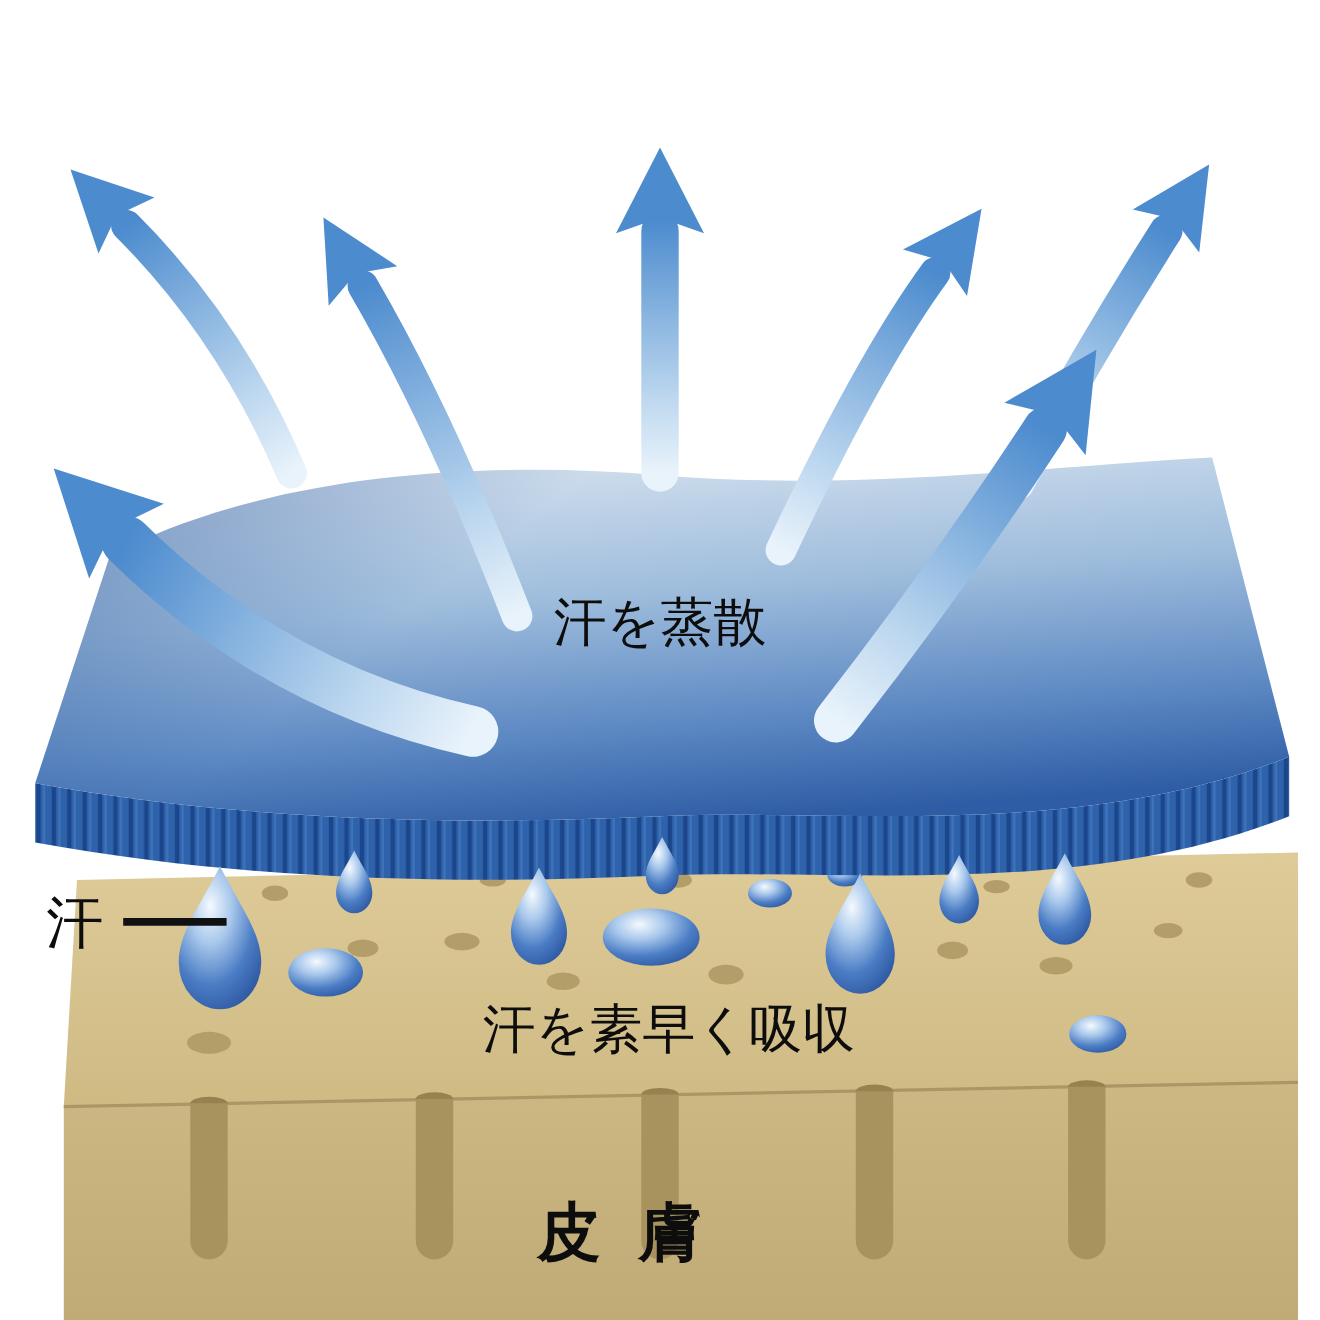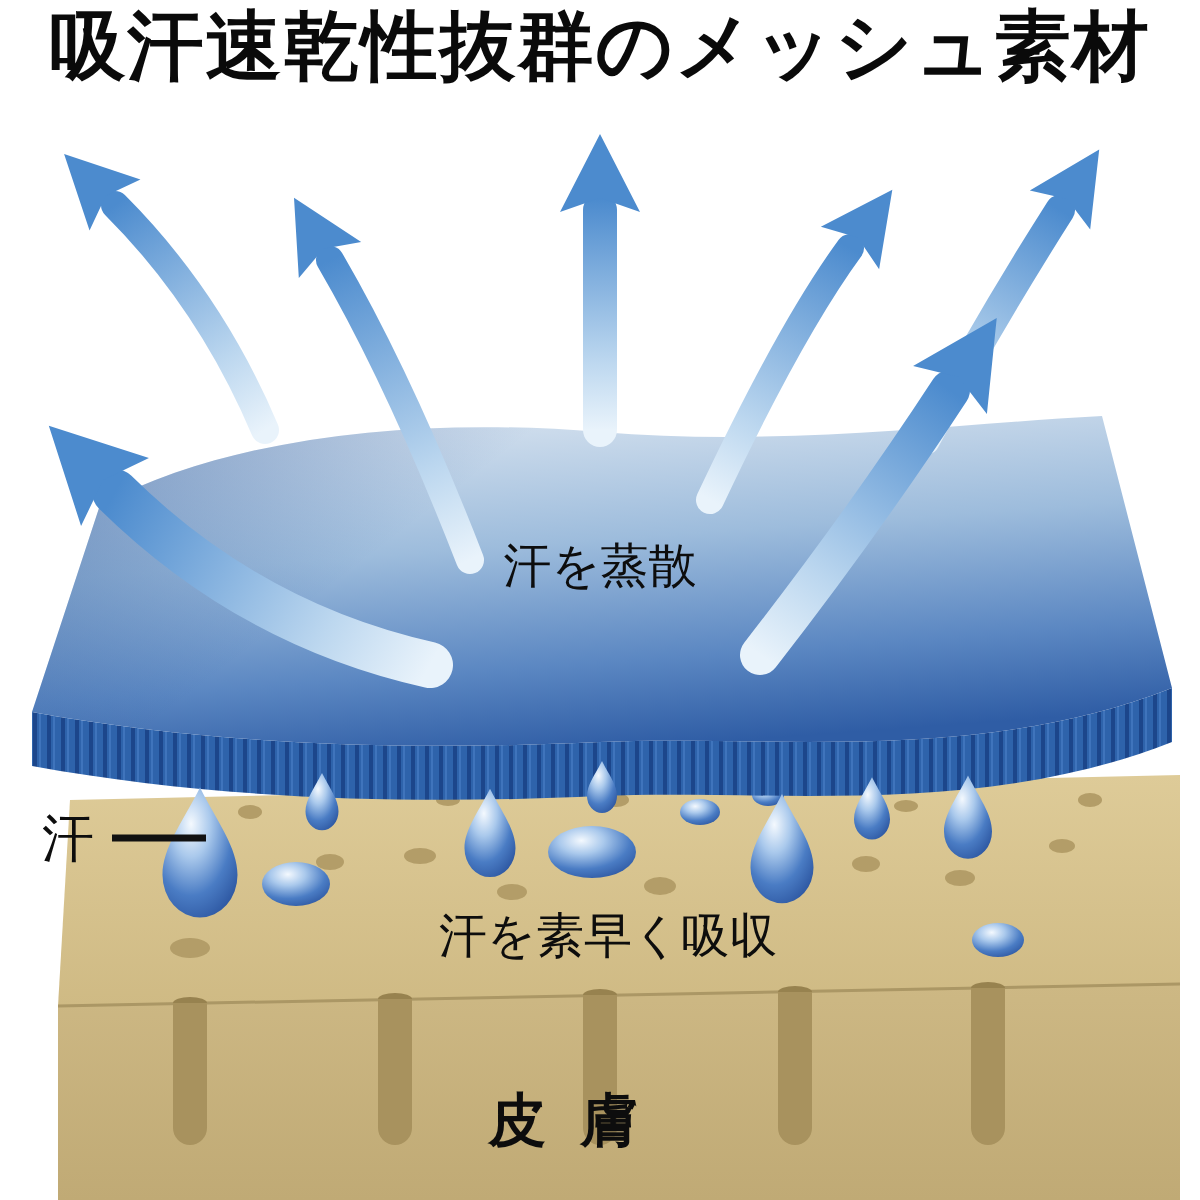--- a/index.html
+++ b/index.html
@@ -16,21 +16,20 @@
   .lbl{font-size:48px;font-weight:500;}
   .lbl-skin{font-size:58px;font-weight:600;}
   .lbl-sweat{font-size:52px;font-weight:500;}
   .arrow-tail{fill:none;stroke-linecap:round;}
 </style>
 </head>
 <body>
 
 <div class="stage">
 
-  <h1 class="title">吸汗速乾性抜群のメッシュ素材</h1>
 
   <svg width="1200" height="1200" viewBox="0 0 1200 1200">
     <defs>
 
       <path id="fabricTop" d="M100,505 C240,432 430,418 600,432 C780,447 950,424 1102,416 L1172,688 C980,764 770,735 600,742 C430,750 230,748 32,712 Z"></path>
       <linearGradient id="fabricGrad" x1="0.3" y1="0" x2="0.55" y2="1">
         <stop offset="0" stop-color="#d6e2ef"></stop>
         <stop offset="0.4" stop-color="#9dbcdc"></stop>
         <stop offset="0.75" stop-color="#5b87c2"></stop>
         <stop offset="1" stop-color="#2f5da5"></stop>

